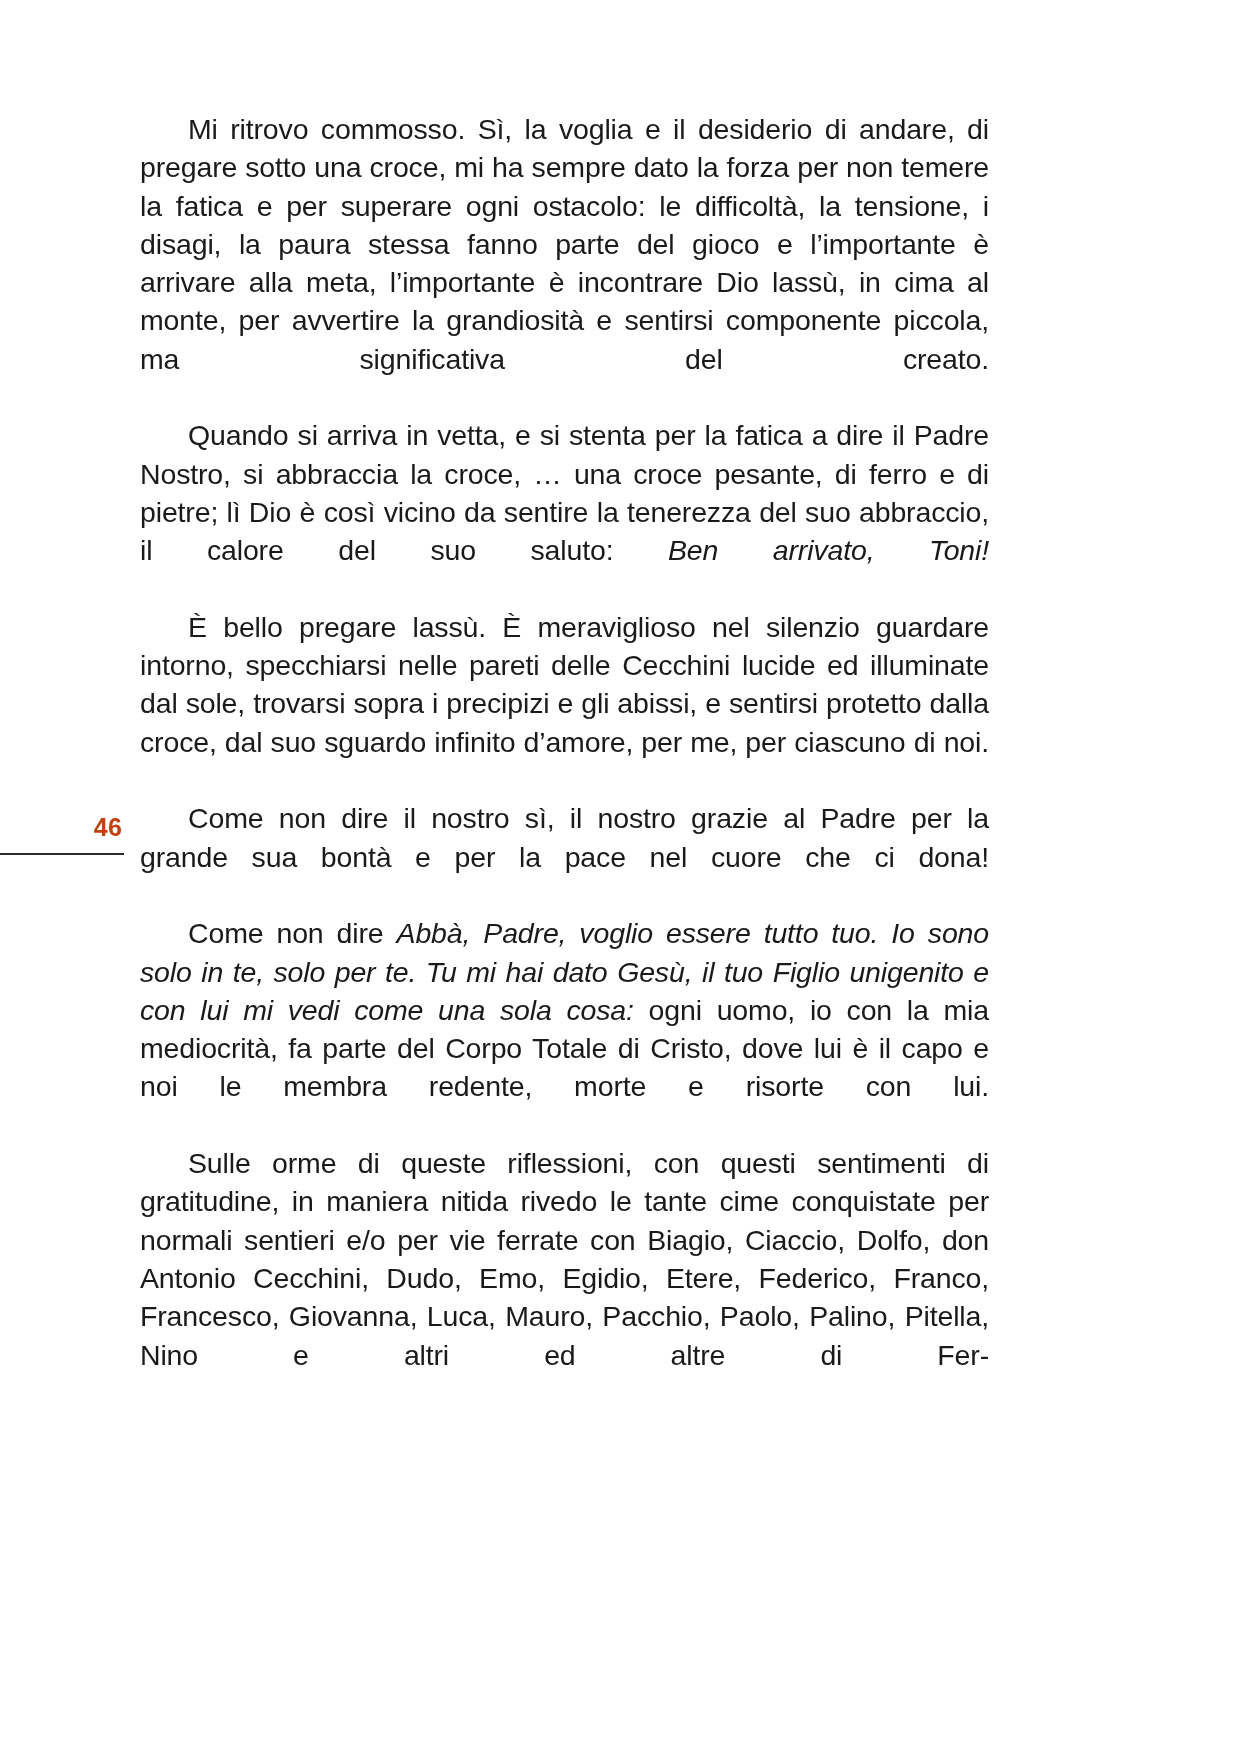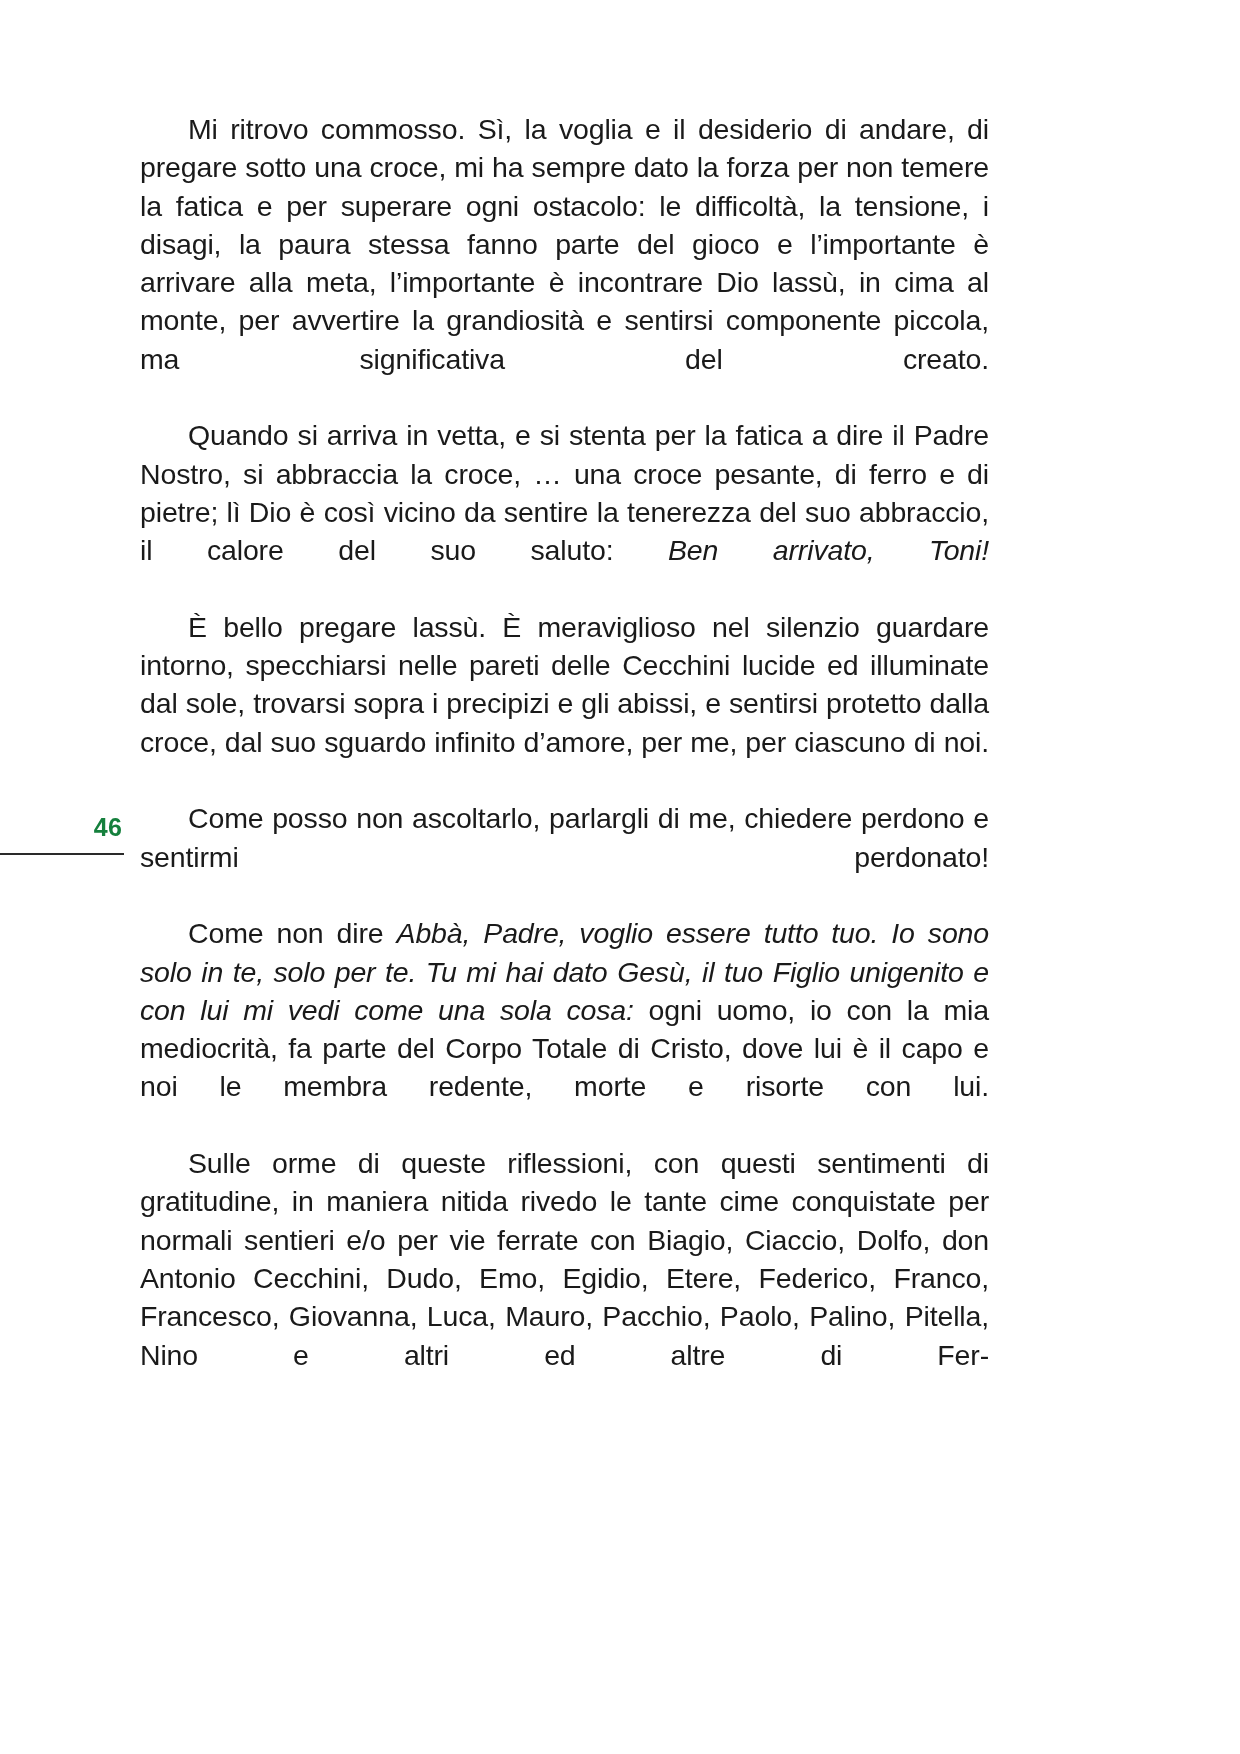--- a/index.html
+++ b/index.html
@@ -31,21 +31,21 @@
     height: 48px;
   }
   #folio-number {
     position: absolute;
     right: 2px;
     top: 0;
     font-size: 25px;
     font-weight: bold;
     letter-spacing: 0.2px;
     line-height: 30px;
-    color: #15803d;
+    color: #c2410c;
     font-family: "Liberation Sans", "DejaVu Sans", sans-serif;
   }
   #folio-rule {
     position: absolute;
     left: 0;
     top: 41px;
     width: 124px;
     height: 2px;
     background: #2a2a2a;
   }
@@ -90,18 +90,18 @@
 
   <div id="folio-block">
     <div id="folio-number">46</div>
     <div id="folio-rule"></div>
   </div>
 
   <div id="text-column">
       <p class="para indent"><span>Mi ritrovo commosso. Sì, la voglia e il desiderio di andare, di  pregare sotto una croce, mi ha sempre dato la forza per non temere la fatica e per superare ogni ostacolo: le difficoltà, la tensione, i disagi, la paura stessa fanno parte del gioco e l’importante è arrivare alla meta, l’importante è incontrare Dio lassù, in cima al monte, per avvertire la grandiosità e sentirsi componente piccola, ma significativa del creato.</span></p>
       <p class="para indent"><span>Quando si arriva in vetta, e si stenta per la fatica a dire il Padre Nostro, si abbraccia la croce, … una croce pesante, di ferro e di pietre; lì Dio è così vicino da sentire la tenerezza del suo abbraccio, il calore del suo saluto: </span><span class="it">Ben arrivato, Toni!</span></p>
       <p class="para indent"><span>È bello pregare lassù. È meraviglioso nel silenzio guardare intorno,  specchiarsi nelle pareti delle Cecchini lucide ed illuminate dal sole, trovarsi sopra i precipizi e gli abissi, e sentirsi protetto dalla croce, dal suo sguardo infinito d’amore, per me, per ciascuno di noi.</span></p>
-      <p class="para indent"><span>Come posso non ascoltarlo, parlargli di me, chiedere perdono e sentirmi perdonato!</span></p>
+      <p class="para indent"><span>Come non dire il nostro sì, il nostro grazie al Padre per la grande sua bontà e per la pace nel cuore che ci dona!</span></p>
       <p class="para indent"><span>Come non dire </span><span class="it">Abbà, Padre, voglio essere tutto tuo. Io sono solo in te, solo per te. Tu mi hai dato Gesù, il tuo Figlio  unigenito e con lui mi vedi come una sola cosa:</span><span> ogni uomo, io con la mia mediocrità, fa parte del Corpo Totale di Cristo, dove lui è il capo e noi le membra redente, morte e risorte con lui.</span></p>
       <p class="para indent"><span>Sulle orme di queste riflessioni, con questi sentimenti di gratitudine, in maniera nitida rivedo le tante cime conquistate per normali sentieri e/o per vie ferrate con Biagio, Ciaccio, Dolfo, don Antonio Cecchini, Dudo, Emo, Egidio, Etere, Federico, Franco, Francesco, Giovanna, Luca, Mauro, Pacchio, Paolo, Palino, Pitella, Nino e altri ed altre di Fer-</span></p>
     </div>
 
 </div>
 
 </body></html>

